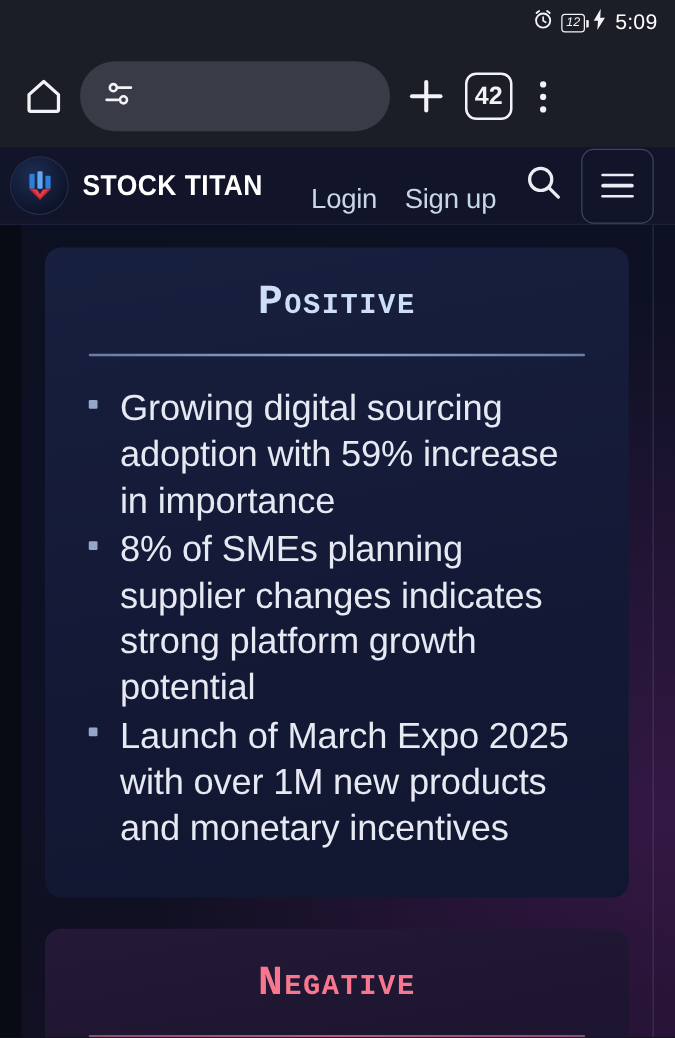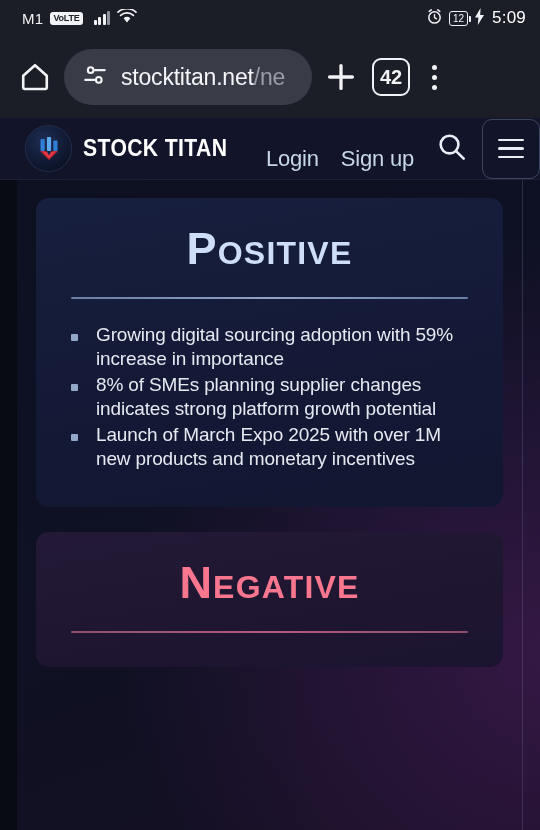--- a/index.html
+++ b/index.html
@@ -31,21 +31,21 @@
   .bars{ display:flex; align-items:flex-end; gap:1.5px; height:14px; margin-left:4px;}
   .bars i{ display:block; width:3px; background:#f2f3f6; border-radius:1px;}
   .bars i:nth-child(1){height:5px}
   .bars i:nth-child(2){height:8px}
   .bars i:nth-child(3){height:11px}
   .bars i:nth-child(4){height:14px; background:#8d919c}
   .clock-time{ font-size:17px; color:#fff; letter-spacing:.2px; margin-left:1px;}
   .batt{
     border:1.6px solid #f2f3f6; border-radius:3px;
     font-size:10px; line-height:11px; padding:1px 3px;
-    color:#f2f3f6; position:relative; font-weight:500;
+    color:#f2f3f6; position:relative; font-weight:500;font-style:italic;
   }
   .batt:after{
     content:""; position:absolute; right:-4px; top:4px;
     width:2px; height:6px; background:#f2f3f6; border-radius:0 1px 1px 0;
   }
 
   
   .browserbar{
     height:82px; width:100%;
     background:#1b1e27;
@@ -88,21 +88,21 @@
   .left-gutter{
     position:absolute; top:0; bottom:0; left:0; width:17px;
     background:#080a14;
   }
 
   
   .siteheader{
     height:62px; width:100%;
     background:#12152a;
     display:flex; align-items:center;
-    padding-left:26px; padding-right:0;
+    padding-left:9px; padding-right:0;
     position:relative;
     border-bottom:1px solid rgba(120,140,200,.10);
   }
   .logo{
     width:45px; height:45px; border-radius:50%;
     background:radial-gradient(circle at 40% 32%,#1d2d54 0%,#111a33 55%,#070b18 100%);
     display:flex; align-items:center; justify-content:center; flex:0 0 auto;
     box-shadow:0 0 0 1px rgba(90,120,190,.25);
   }
   .brand{
@@ -133,70 +133,53 @@
     position:relative;
   }
   .card.positive{
     background:linear-gradient(170deg,#18203f 0%,#141a37 45%,#111730 100%);
   }
   .card.negative{
     background:linear-gradient(170deg,#241a38 0%,#1f1631 50%,#1b1430 100%);
   }
   .card-title{
     text-align:center;
-    font-family:Liberation Sans, sans-serif;
+    font-family:Liberation Mono, monospace;
     font-weight:bold;
     font-variant:small-caps;
-    font-size:45px;
+    font-size:33px;
     letter-spacing:1.2px;
     line-height:1.1;
   }
   .positive .card-title{ color:#cddef6; }
   .negative .card-title{ color:#f9768f; }
   .rule{ height:2px; margin:23px 0 0 0; border-radius:2px;}
   .positive .rule{ background:linear-gradient(90deg,#6a7da4,#8fa2c6 50%,#6a7da4);}
   .negative .rule{ background:linear-gradient(90deg,#8c4e6d,#b05c7f 50%,#8c4e6d);}
   .bullets{ list-style:none; margin-top:24px; }
   .bullets li{
     position:relative;
     padding-left:25px;
-    font-size:19px;
+    font-size:29px;
     line-height:1.27;
     color:#e6e9f2;
     margin-bottom:2px;
     letter-spacing:-.15px;
   }
   .bullets li:before{
     content:""; position:absolute; left:0; top:11px;
     width:7px; height:7px; border-radius:1px;
   }
   .positive .bullets li:before{ background:#93a7c8; }
   .negative .bullets li:before{ background:#e8607f; }
 </style>
 </head>
 <body>
 
 <div class="statusbar">
-  <div class="sb-left">
-    <span class="carrier">M1</span>
-    <span class="volte">VoLTE</span>
-    <span class="bars">
-        <i></i>
-        <i></i>
-        <i></i>
-        <i></i>
-      </span>
-    <span>
-      <svg width="20" height="15" viewBox="0 0 20 15">
-        <path d="M10 13.4 L6.6 9.2 a5.4 5.4 0 0 1 6.8 0 Z" fill="#f2f3f6"></path>
-        <path d="M3.6 6.4 a9.5 9.5 0 0 1 12.8 0" stroke="#f2f3f6" stroke-width="1.7" fill="none" stroke-linecap="round"></path>
-        <path d="M1 3.2 a13.5 13.5 0 0 1 18 0" stroke="#f2f3f6" stroke-width="1.7" fill="none" stroke-linecap="round"></path>
-      </svg>
-    </span>
-  </div>
   <div class="sb-right">
     <span>
       <svg width="17" height="17" viewBox="0 0 18 18">
         <circle cx="9" cy="10" r="6" stroke="#f2f3f6" stroke-width="1.6" fill="none"></circle>
         <path d="M9 7v3.2l2.2 1.3" stroke="#f2f3f6" stroke-width="1.4" fill="none" stroke-linecap="round"></path>
         <path d="M3.4 3.6 5.6 2M14.6 3.6 12.4 2" stroke="#f2f3f6" stroke-width="1.6" stroke-linecap="round"></path>
       </svg>
     </span>
     <span class="batt">12</span>
     <span>
@@ -217,21 +200,20 @@
 
   <div class="urlpill">
     <span>
       <svg width="26" height="26" viewBox="0 0 24 24">
         <circle cx="8" cy="7.5" r="2.6" stroke="#f2f3f6" stroke-width="1.9" fill="none"></circle>
         <line x1="12" y1="7.5" x2="21" y2="7.5" stroke="#f2f3f6" stroke-width="1.9" stroke-linecap="round"></line>
         <circle cx="15.5" cy="16.5" r="2.6" stroke="#f2f3f6" stroke-width="1.9" fill="none"></circle>
         <line x1="3" y1="16.5" x2="11.4" y2="16.5" stroke="#f2f3f6" stroke-width="1.9" stroke-linecap="round"></line>
       </svg>
     </span>
-    <span class="urltext"><span>stocktitan.net</span><span class="dim">/ne</span></span>
   </div>
 
   <span class="icon-btn">
     <svg width="38" height="38" viewBox="0 0 30 30">
       <line x1="15" y1="6" x2="15" y2="24" stroke="#f2f3f6" stroke-width="2.6" stroke-linecap="round"></line>
       <line x1="6" y1="15" x2="24" y2="15" stroke="#f2f3f6" stroke-width="2.6" stroke-linecap="round"></line>
     </svg>
   </span>
 
   <span class="icon-btn" style="padding:0 12px">

